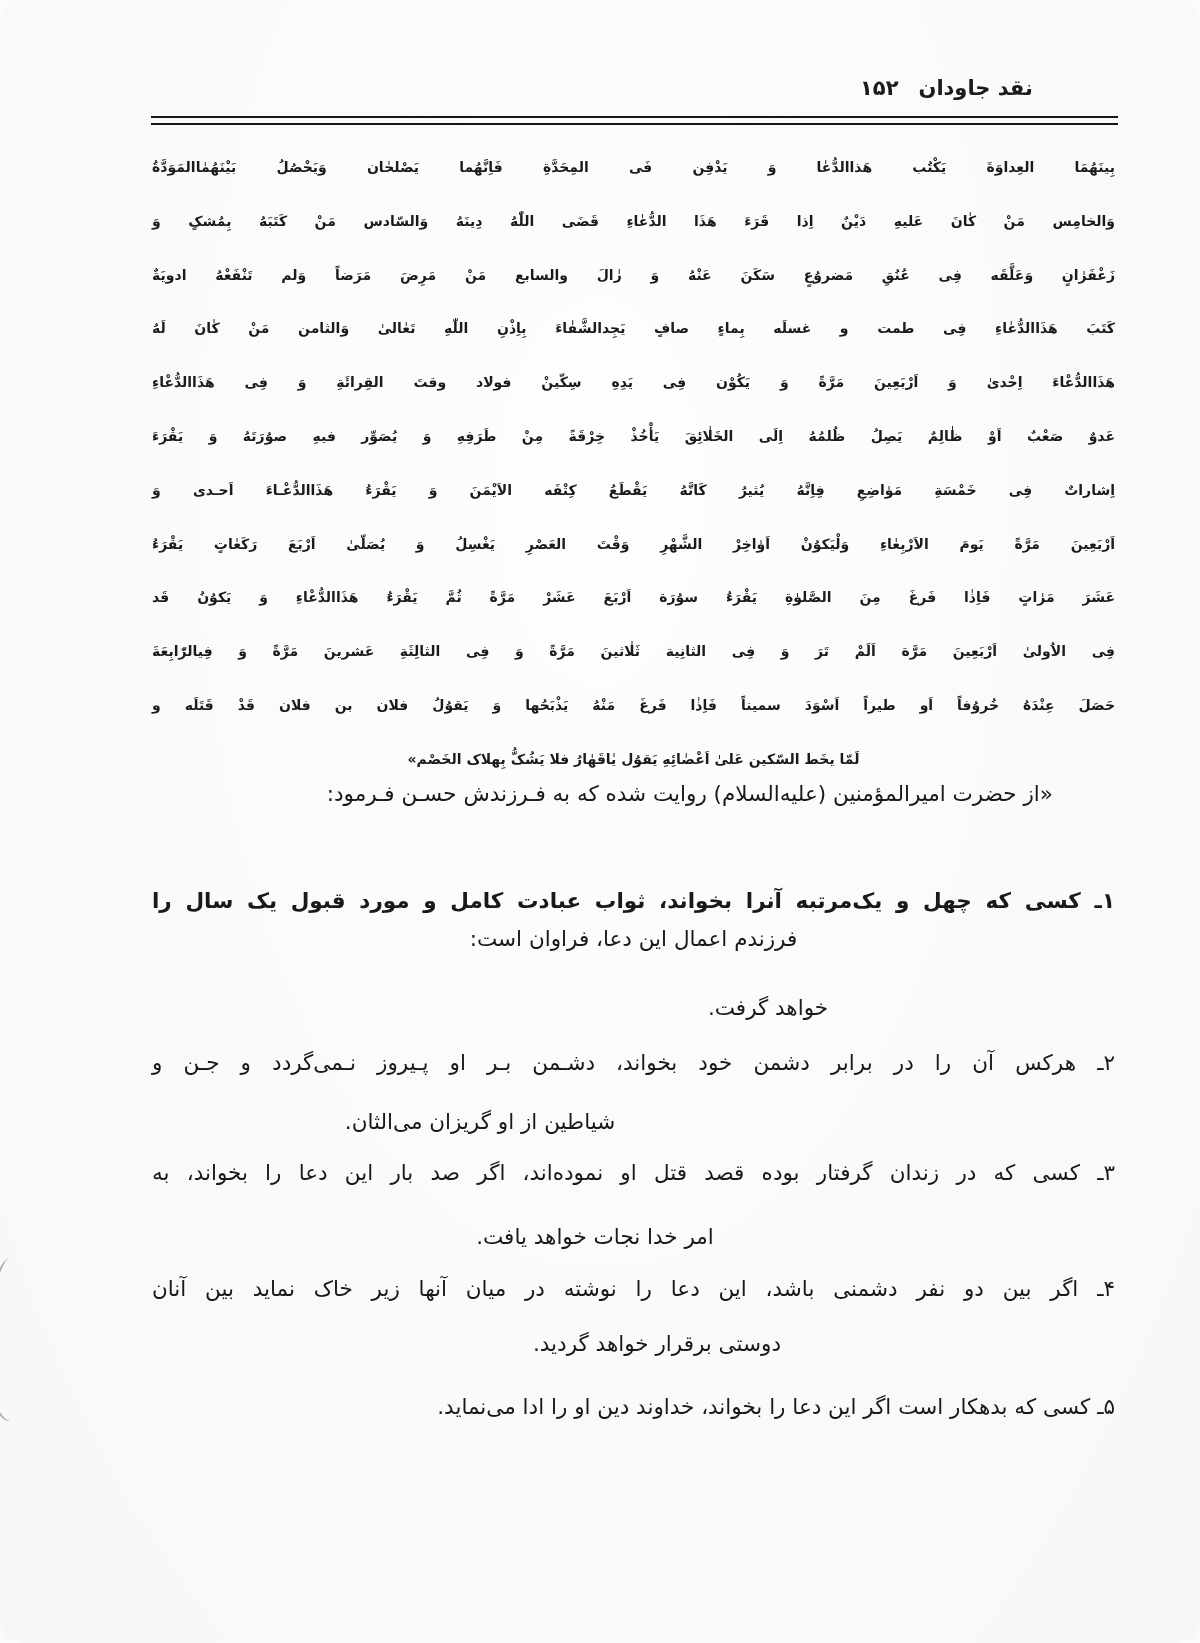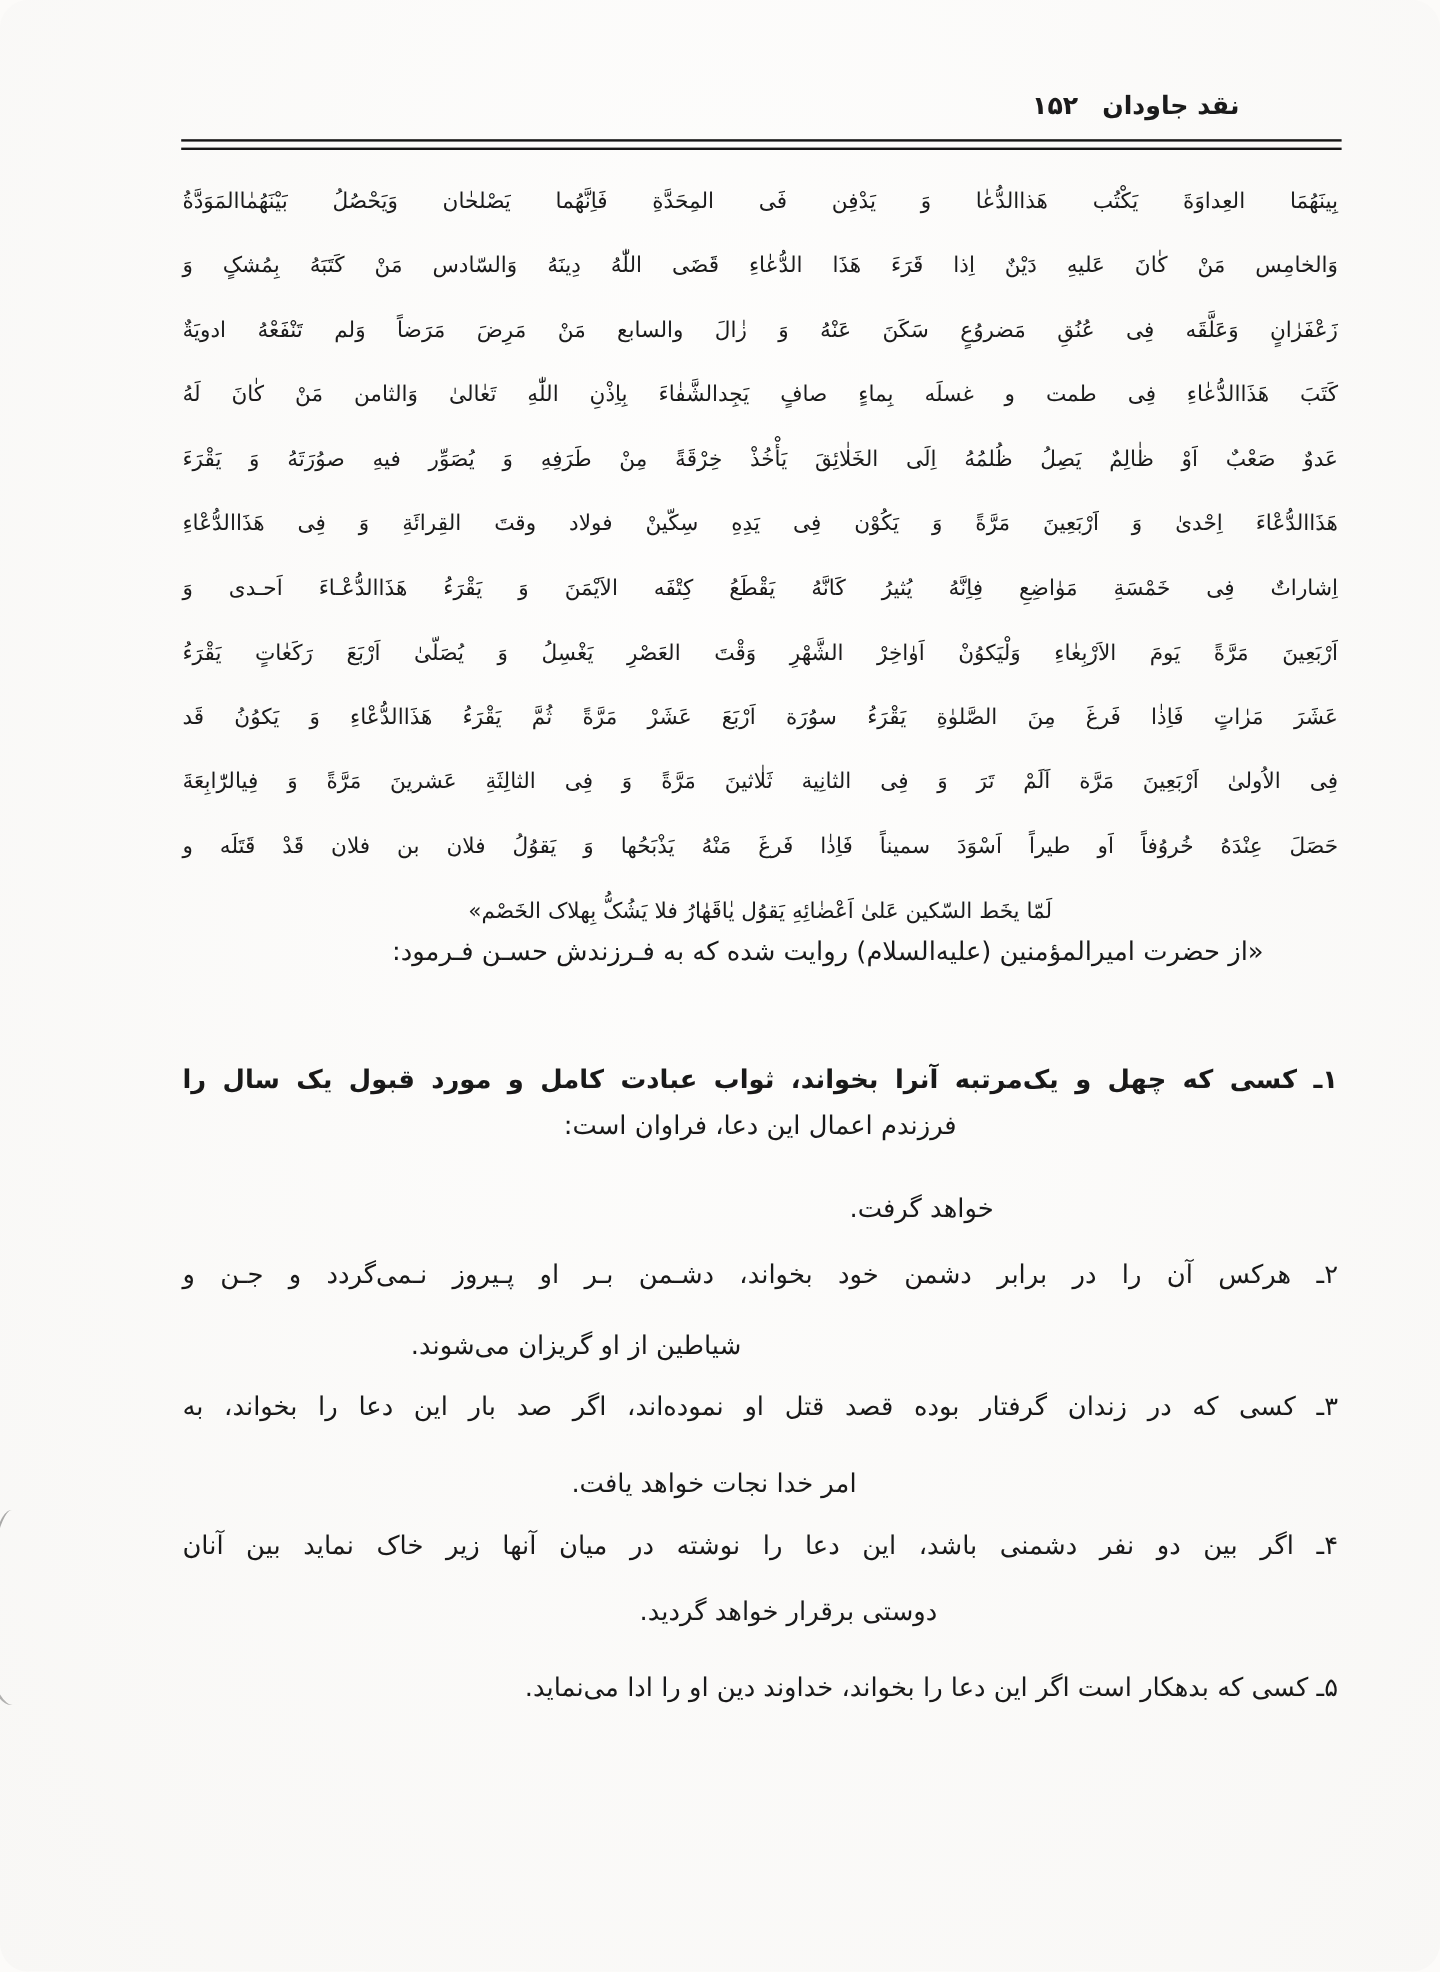--- a/index.html
+++ b/index.html
@@ -57,22 +57,22 @@
   .rule.r1 { top: 0; box-shadow: 0 -3px 0 -1.2px rgba(22,22,22,0.55); }
   .rule.r2 { top: 7px; box-shadow: 0 3px 0 -1.2px rgba(22,22,22,0.45); }
 
   
   .arabic-block {
     position: absolute;
     top: 141px;
     left: 152px;
     width: 963px;
     direction: rtl;
-    font-weight: 400;
-    font-size: 18px;
+    font-weight: 700;
+    font-size: 14px;
     line-height: 53.8px;
   }
   .aline {
     height: 53.8px;
     white-space: nowrap;
     text-align: justify;
     text-align-last: justify;
     overflow: visible;
   }
   .aline.centered {
@@ -128,39 +128,39 @@
   <div class="rule-wrap">
     <div class="rule r1"></div>
     <div class="rule r2"></div>
   </div>
 
   <div class="arabic-block">
     <div class="aline">بِینَهُمَا العِداوَةَ یَکْتُب هَذاالدُّعٰا وَ یَدْفِن فَی المِحَدَّةِ فَاِنَّهُما یَصْلحٰان وَیَحْصُلُ بَیْنَهُمٰاالمَوَدَّةُ</div>
     <div class="aline">وَالخامِس مَنْ کٰانَ عَلیهِ دَیْنٌ اِذا قَرَءَ هَذَا الدُّعٰاءِ قَضَی اللّٰهُ دِینَهُ وَالسّادس مَنْ کَتَبَهُ بِمُشکٍ وَ</div>
     <div class="aline">زَعْفَرٰانٍ وَعَلَّقَه فِی عُنُقِ مَضروُعٍ سَکَنَ عَنْهُ وَ زٰالَ والسابع مَنْ مَرِضَ مَرَضاً وَلم تَنْفَعْهُ ادویَةٌ</div>
     <div class="aline">کَتَبَ هَذَاالدُّعٰاءِ فِی طمت و غسلَه بِماءٍ صافٍ یَجِدالشَّفٰاءَ بِاِذْنِ اللّٰهِ تَعٰالیٰ وَالثامن مَنْ کٰانَ لَهُ</div>
+    <div class="aline">هَذَاالدُّعْاءَ اِحْدیٰ وَ اَرْبَعِینَ مَرَّةً وَ یَکُوْن فِی یَدِهِ سِکّینْ فولاد وقتَ القِرائَةِ وَ فِی هَذَاالدُّعْاءِ</div>
     <div class="aline">عَدوٌ صَعْبٌ اَوْ ظٰالِمٌ یَصِلُ ظُلمُهُ اِلَی الخَلٰائِقَ یَأْخُذْ خِرْقَةً مِنْ طَرَفِهِ وَ یُصَوِّر فیهِ صوُرَتَهُ وَ یَقْرَءَ</div>
-    <div class="aline">هَذَاالدُّعْاءَ اِحْدیٰ وَ اَرْبَعِینَ مَرَّةً وَ یَکُوْن فِی یَدِهِ سِکّینْ فولاد وقتَ القِرائَةِ وَ فِی هَذَاالدُّعْاءِ</div>
     <div class="aline">اِشاراتٌ فِی خَمْسَةِ مَوٰاضِعِ فِاِنَّهُ یُثیرُ کَانَّهُ یَقْطَعُ کِتْفَه الاَیْمَنَ وَ یَقْرَءُ هَذَاالدُّعْـاءَ اَحـدی وَ</div>
     <div class="aline">اَرْبَعِینَ مَرَّةً یَومَ الاَرْبِعٰاءِ وَلْیَکوُنْ اَوٰاخِرْ الشَّهْرِ وَقْتَ العَصْرِ یَغْسِلُ وَ یُصَلّیٰ اَرْبَعَ رَکَعٰاتٍ یَقْرَءُ</div>
     <div class="aline">عَشَرَ مَرٰاتٍ فَاِذٰا فَرغَ مِنَ الصَّلوٰةِ یَقْرَءُ سوُرَة اَرْبَعَ عَشَرْ مَرَّةً ثُمَّ یَقْرَءُ هَذَاالدُّعْاءِ وَ یَکوُنُ قَد</div>
     <div class="aline">فِی الاُولیٰ اَرْبَعِینَ مَرَّة اَلَمْ تَرَ وَ فِی الثانِیة ثَلٰاثینَ مَرَّةً وَ فِی الثالِثَةِ عَشرینَ مَرَّةً وَ فِیالرّٰابِعَةَ</div>
     <div class="aline">حَصَلَ عِنْدَهُ خُروُفاً اَو طیراً اَسْوَدَ سمیناً فَاِذٰا فَرغَ مَنْهُ یَذْبَحُها وَ یَقوُلُ فلان بن فلان قَدْ قَتَلَه و</div>
     <div class="aline centered">لَمّا یخَط السّکین عَلیٰ اَعْضٰائِهِ یَقوُل یٰاقَهٰارُ فلا یَشُکُّ بِهلاک الخَصْم»</div>
   </div>
 
   <div>
     <div class="pline p-right" style="top:772px; padding-right:62px;">«از حضرت امیرالمؤمنین (علیه‌السلام) روایت شده که به فـرزندش حسـن فـرمود:</div>
     <div class="pline p-center" style="top:917px; left:152px; right:85px;">فرزندم اعمال این دعا، فراوان است:</div>
 
     <div class="pline p-justify" style="top:879px;font-weight:bold;">۱ـ کسی که چهل و یک‌مرتبه آنرا بخواند، ثواب عبادت کامل و مورد قبول یک سال را</div>
     <div class="pline p-center" style="top:986px; left:336px; right:0;">خواهد گرفت.</div>
 
     <div class="pline p-justify" style="top:1041px;">۲ـ هرکس آن را در برابر دشمن خود بخواند، دشـمن بـر او پـیروز نـمی‌گردد و جـن و</div>
-    <div class="pline p-center" style="top:1100px; left:0; right:240px;">شیاطین از او گریزان می‌شوند.</div>
+    <div class="pline p-center" style="top:1100px; left:0; right:240px;">شیاطین از او گریزان می‌الثان.</div>
 
     <div class="pline p-justify" style="top:1151px;">۳ـ کسی که در زندان گرفتار بوده قصد قتل او نموده‌اند، اگر صد بار این دعا را بخواند، به</div>
     <div class="pline p-center" style="top:1215px; left:0; right:20px;padding-left:10px;">امر خدا نجات خواهد یافت.</div>
 
     <div class="pline p-justify" style="top:1267px;">۴ـ اگر بین دو نفر دشمنی باشد، این دعا را نوشته در میان آنها زیر خاک نماید بین آنان</div>
     <div class="pline p-center" style="top:1322px; left:114px; right:0;">دوستی برقرار خواهد گردید.</div>
 
     <div class="pline p-right" style="top:1385px;">۵ـ کسی که بدهکار است اگر این دعا را بخواند، خداوند دین او را ادا می‌نماید.</div>
   </div>
 

